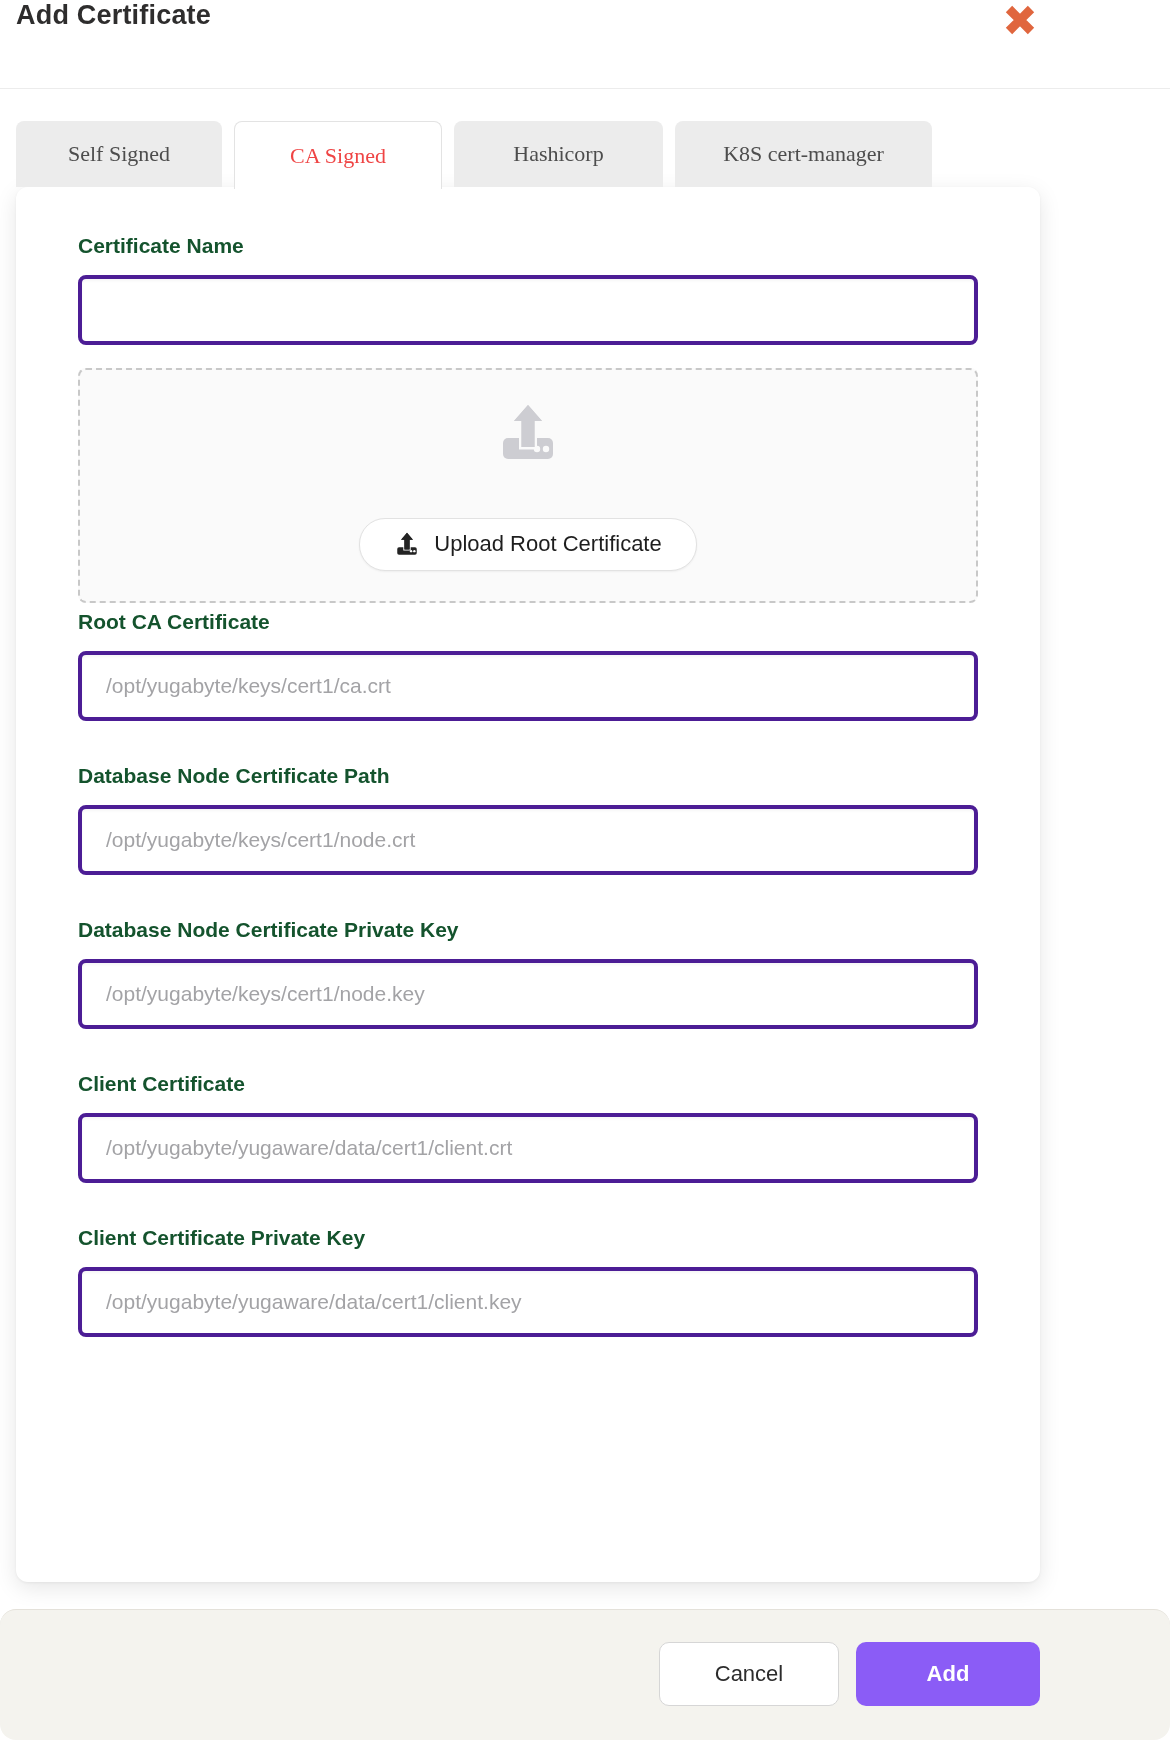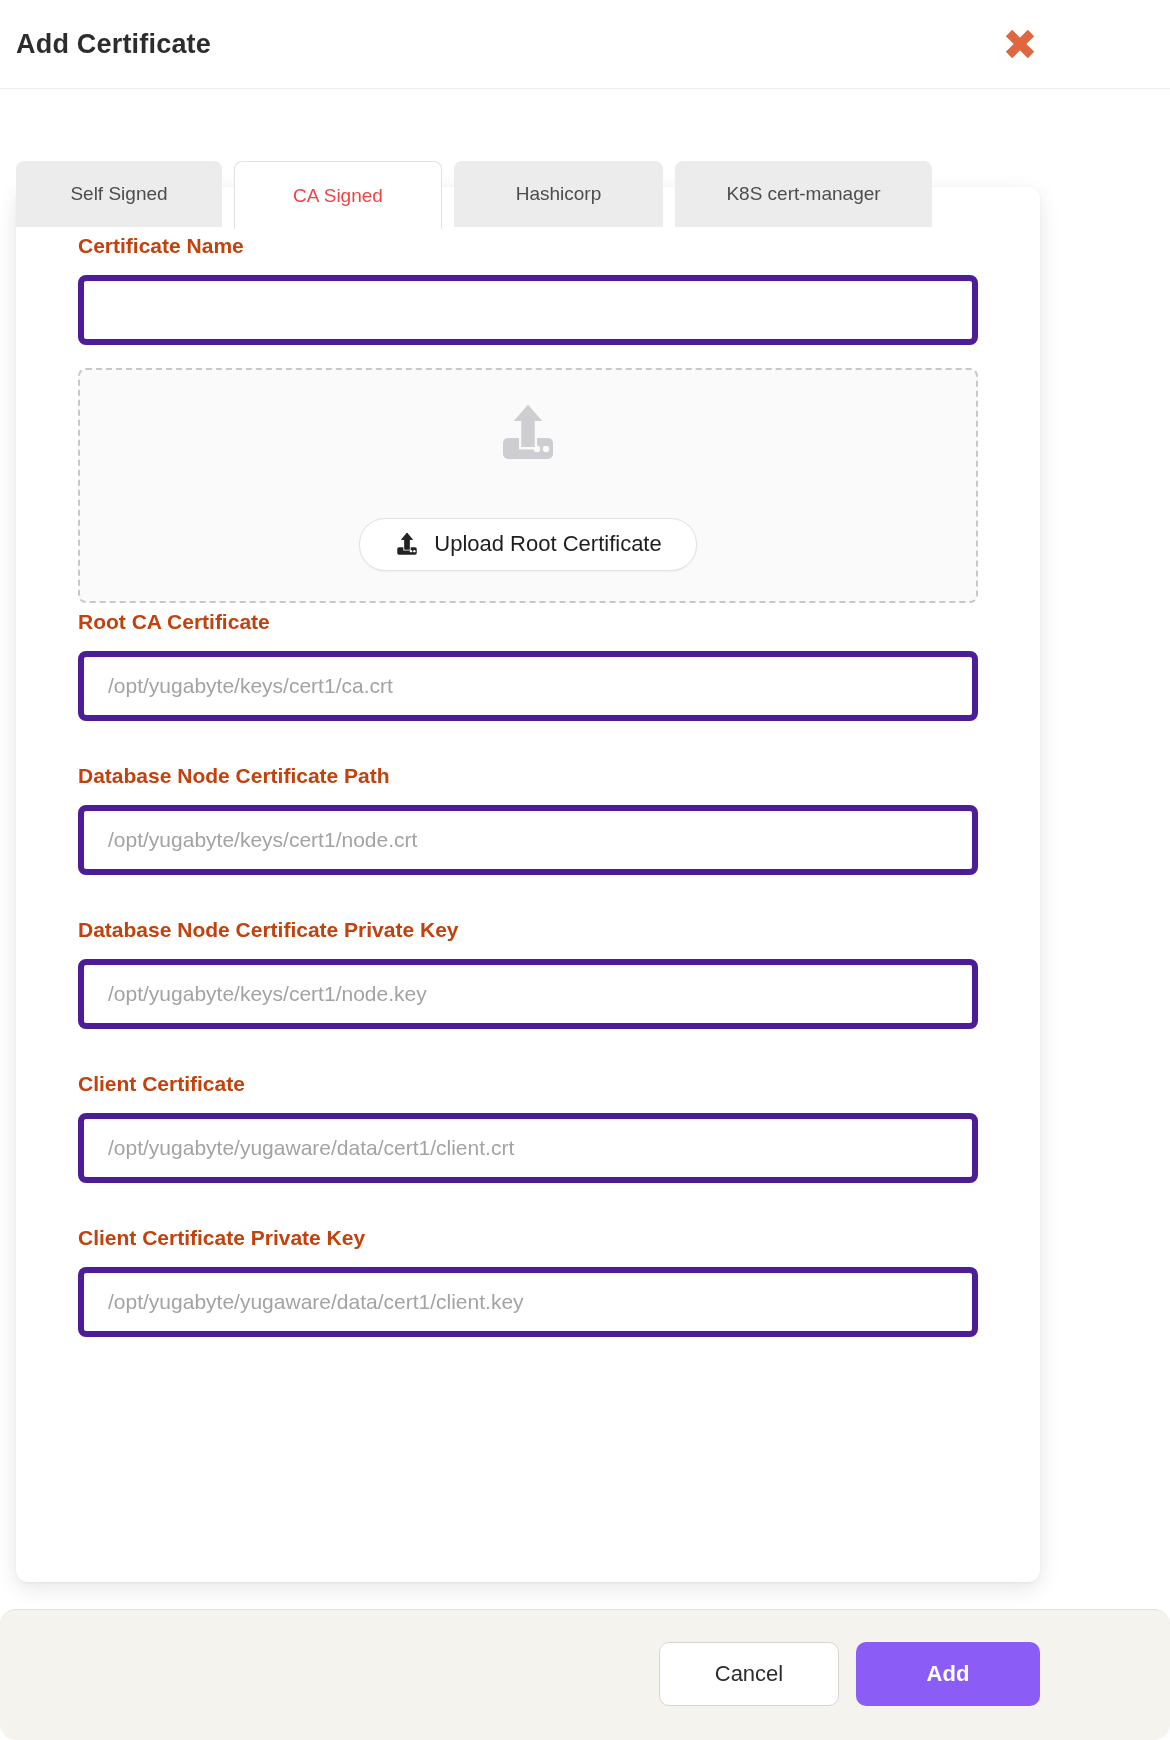--- a/index.html
+++ b/index.html
@@ -10,21 +10,21 @@
     font-family: "Liberation Sans", sans-serif;
     color: #2f2f2f;
     overflow: hidden;
   }
 
   
   .modal-header {
     height: 88px;
     width: 1056px;
     display: flex;
-    align-items: center;
+    align-items: flex-start;
     justify-content: space-between;
     padding: 0 16px;
   }
   .header-rule {
     position: absolute;
     top: 88px; left: 0;
     width: 1170px; height: 1px;
     background: #ececec;
   }
   .modal-title {
@@ -50,26 +50,25 @@
     margin-top: 33px;
     height: 66px;
     position: relative;
     z-index: 2;
   }
   .tab {
     display: flex; align-items: center; justify-content: center;
     background: #ececec;
     border: 0;
     border-radius: 8px 8px 0 0;
-    font-size: 19px;
+    font-size: 22px;
     color: #4d4d4d;
-    font-family: Liberation Sans, sans-serif;
+    font-family: Liberation Serif, serif;
     cursor: pointer;
     height: 66px;
-    margin-top: 40px;
   }
   .tab-0 { width: 206px; }
   .tab-1 { width: 208px; }
   .tab-2 { width: 209px; }
   .tab-3 { width: 257px; }
   .tab.active {
     background: #ffffff;
     border: 1px solid #e3e3e3;
     border-bottom: 0;
     color: #ef4444;
@@ -83,28 +82,28 @@
     background: #ffffff;
     border-radius: 12px;
     box-shadow: 0 6px 22px rgba(0,0,0,0.10), 0 1px 3px rgba(0,0,0,0.05);
     padding: 47px 62px 245px 62px;
   }
 
   .field-label {
     display: block;
     font-size: 21px;
     font-weight: 700;
-    color: #c2410c;
+    color: #14532d;
     line-height: 24px;
     margin-bottom: 17px;
   }
   .text-input {
     width: 100%;
     height: 70px;
-    border: 6px solid #4c1d95;
+    border: 4px solid #4c1d95;
     border-radius: 8px;
     background: #ffffff;
     box-shadow: inset 0 2px 3px rgba(0,0,0,0.04);
     font-family: "Liberation Sans", sans-serif;
     font-size: 21px;
     color: #333;
     padding: 0 24px;
     outline: none;
   }
   .text-input::placeholder { color: #a3a3a6; opacity: 1; }

